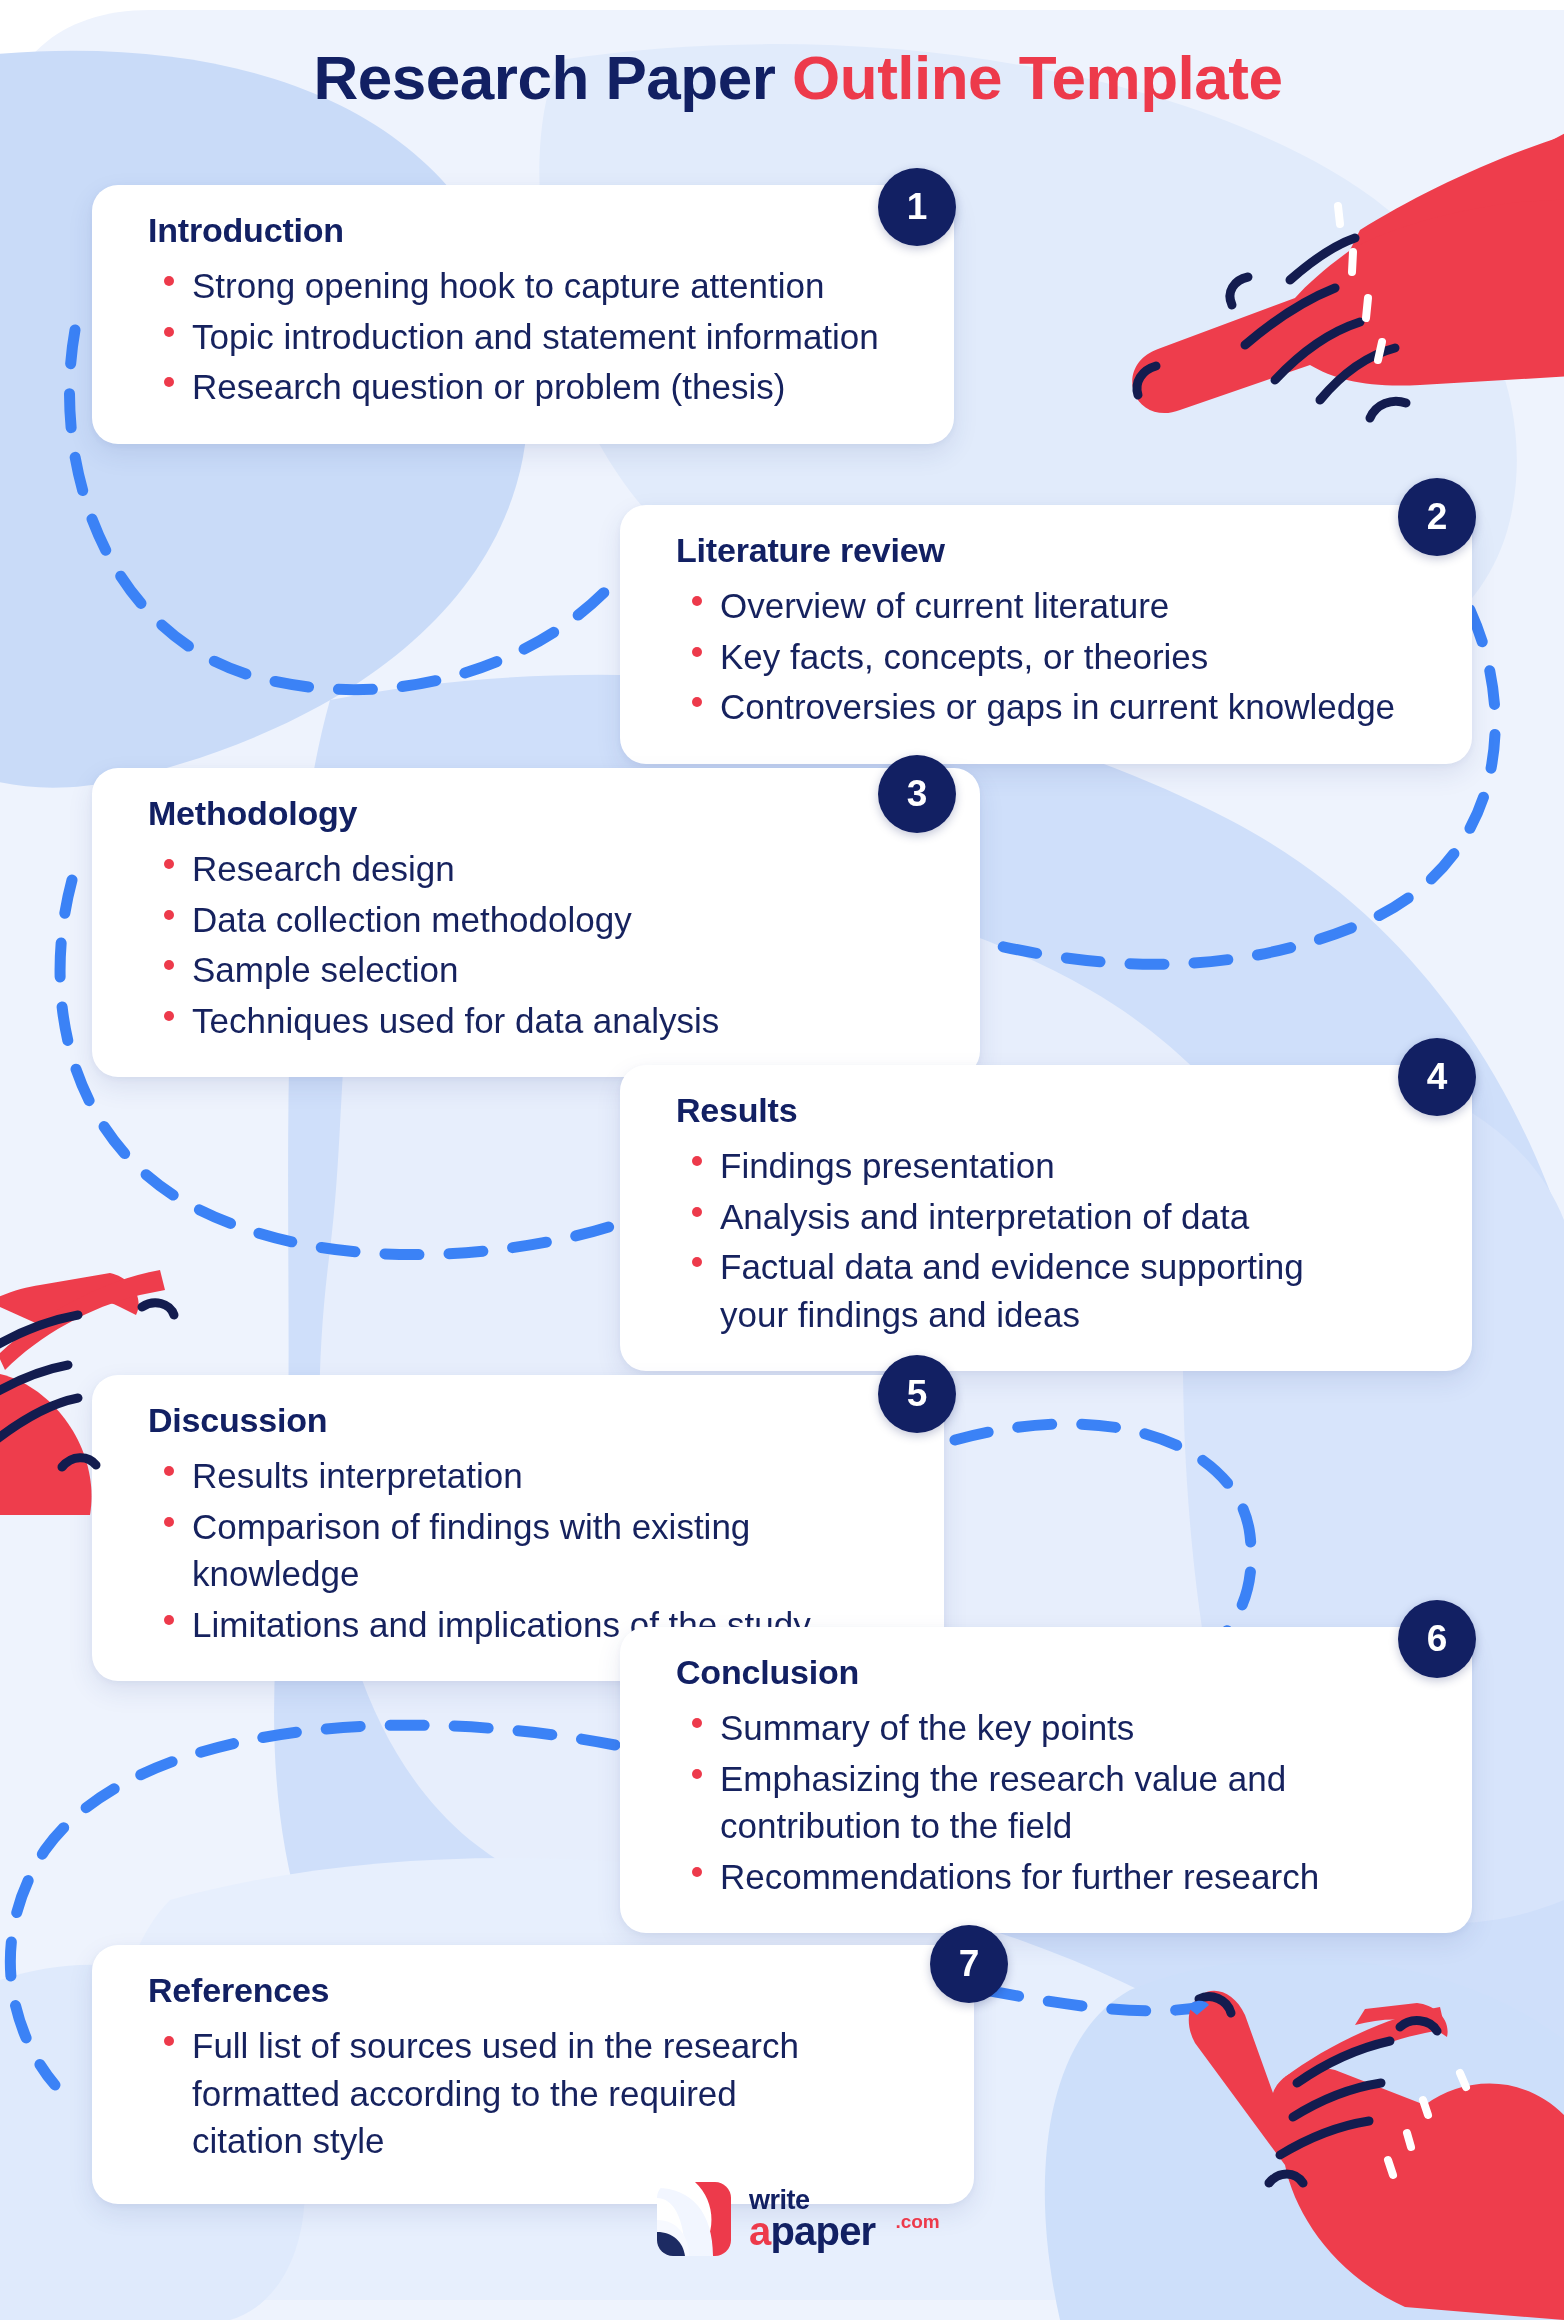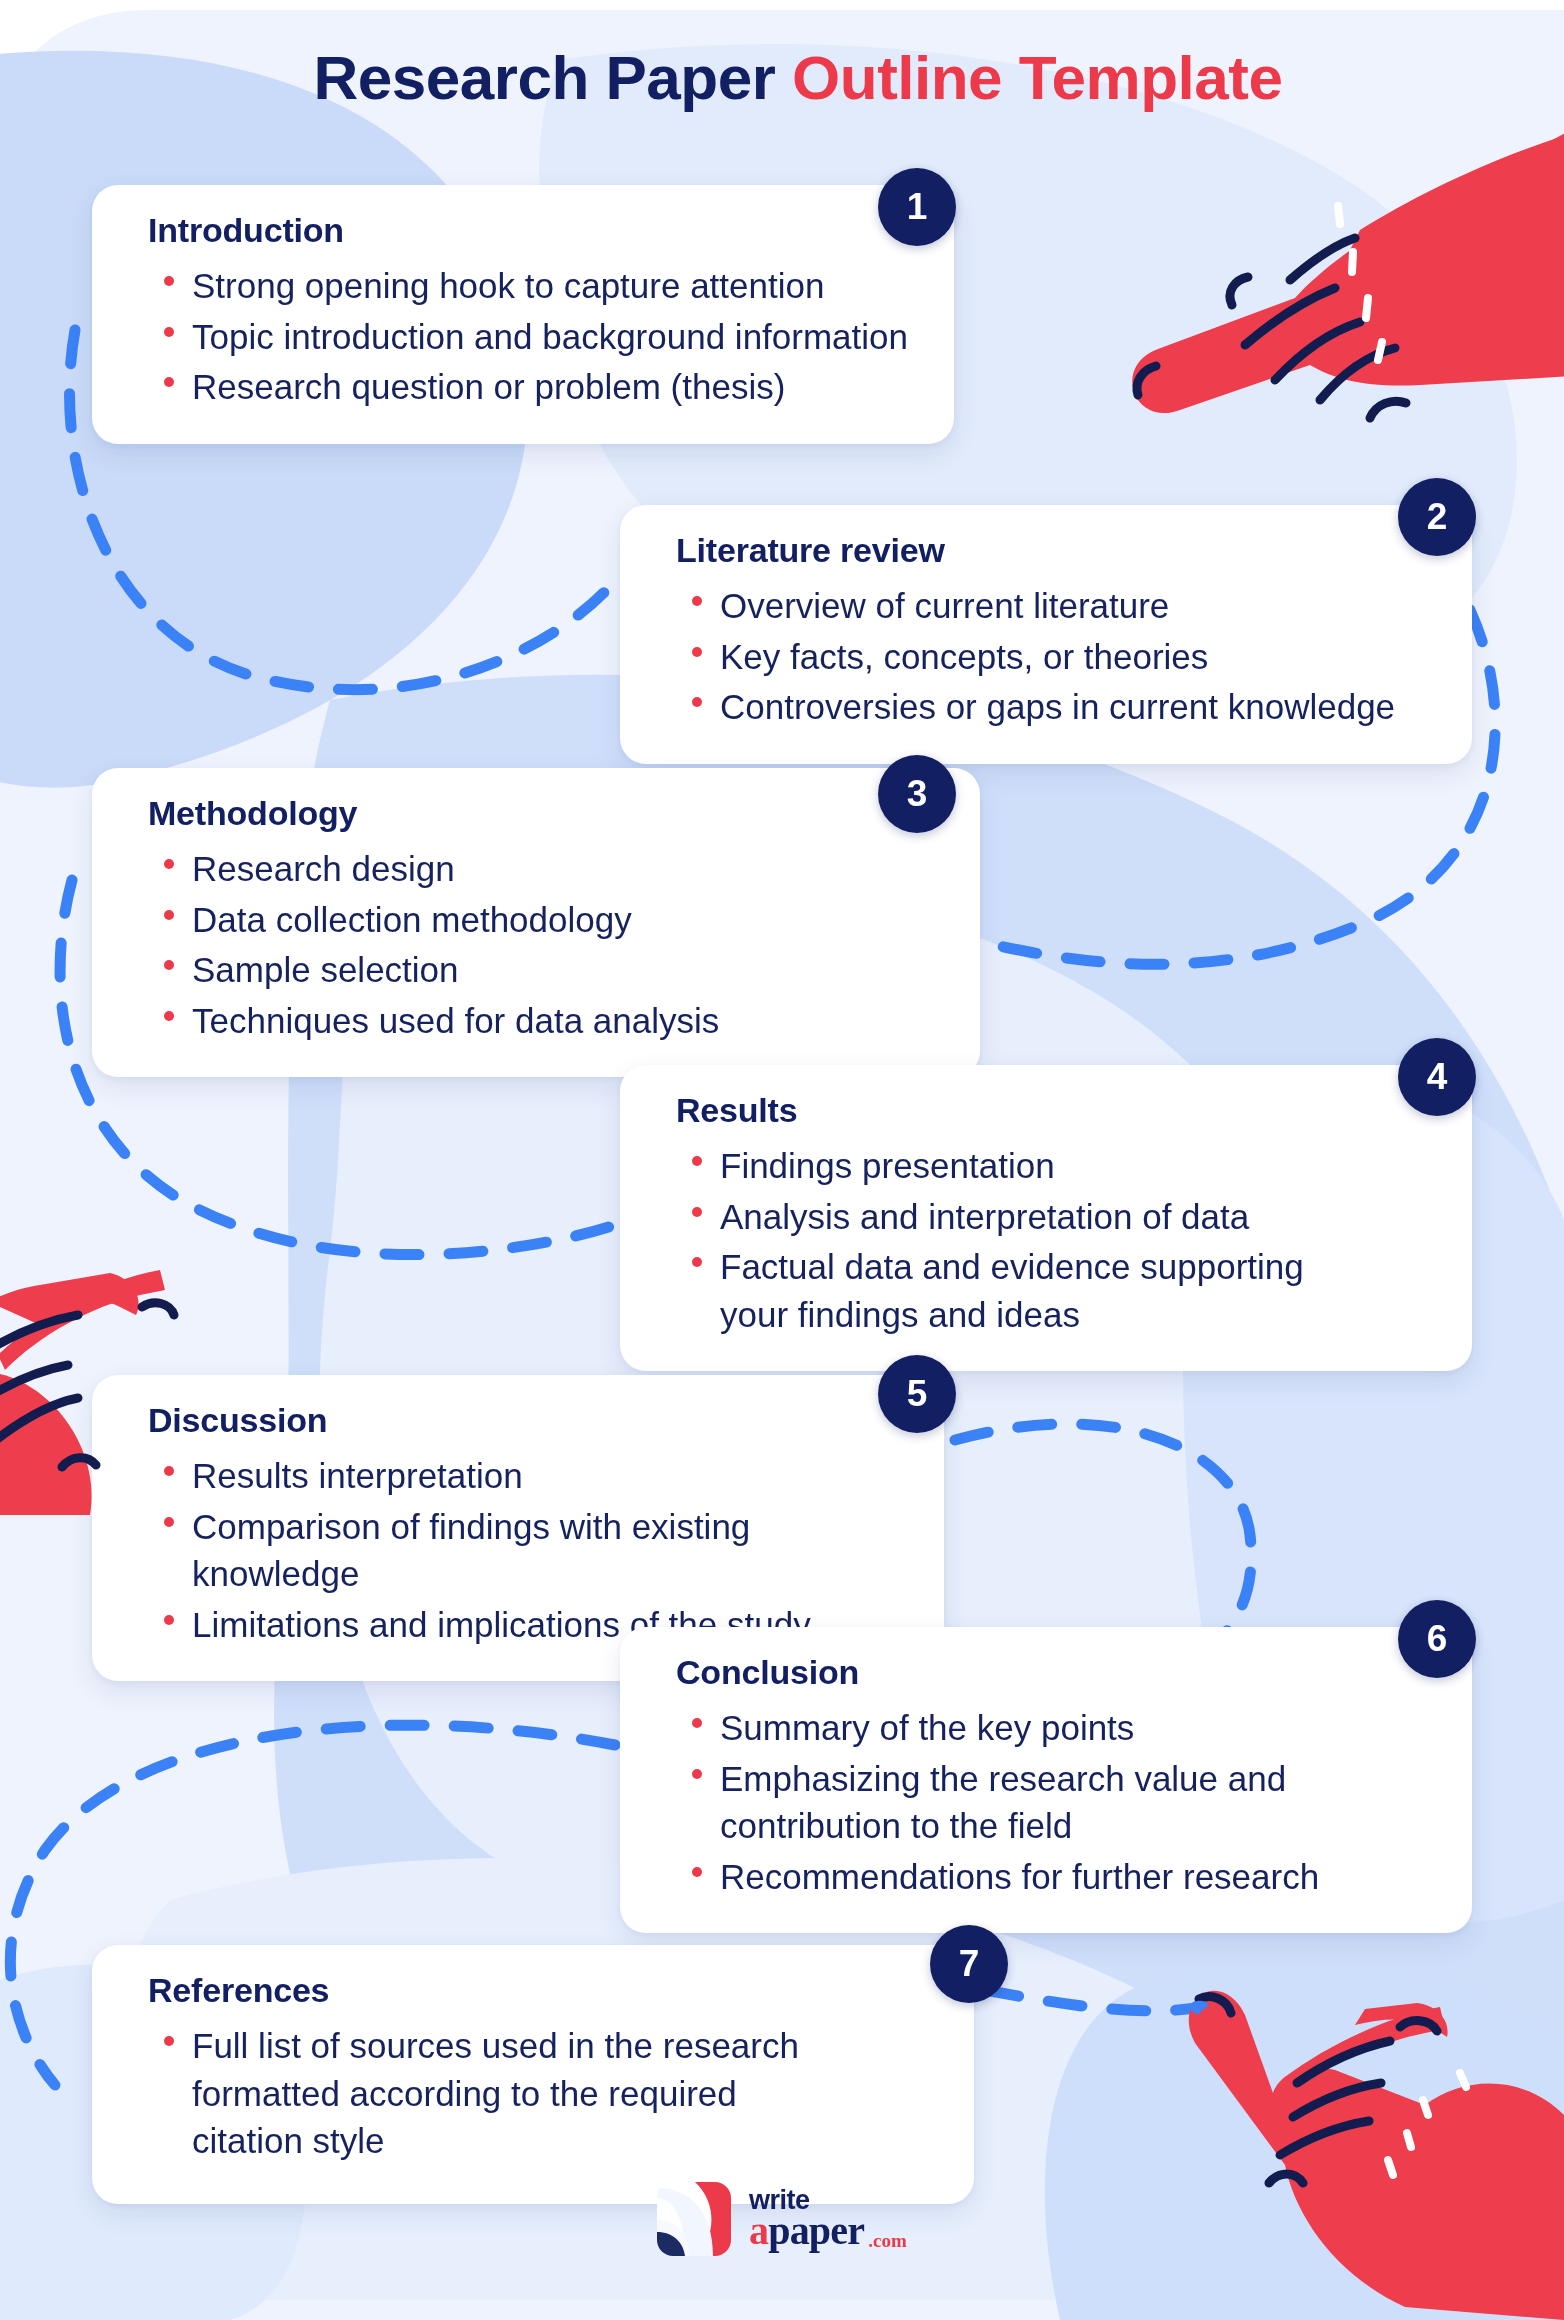--- a/index.html
+++ b/index.html
@@ -94,21 +94,21 @@
     gap: 16px;
     z-index: 50;
   }
   .logo-mark { width: 78px; height: 78px; }
   .logo-text { line-height: 0.92; }
   .logo-l1 { font-size: 27px; font-weight: 700; color: #122063; letter-spacing: -0.5px; }
   .logo-l2 { font-size: 40px; font-weight: 700; letter-spacing: -0.8px; }
   .logo-a { color: #ed3a4b; }
   .logo-paper { color: #122063; }
   .logo-com { color: #ed3a4b; font-size: 19px; font-weight: 700; }
-  .logo-row2 { display: flex; align-items: flex-end; gap: 4px; font-family: Liberation Serif, serif; }
+  .logo-row2 { display: flex; align-items: flex-start; gap: 20px; }
 </style>
 </head>
 <body>
 
 <div id="poster">
 
   <svg class="bg-layer" viewBox="0 0 1564 2320" preserveAspectRatio="none">
     <defs>
       <clipPath id="posterClip">
           <rect x="0" y="0" width="1564" height="2320" rx="0"></rect>
@@ -241,21 +241,21 @@
   <div class="title-wrap">
     <div class="title">
       <span class="t-navy">Research Paper </span><span class="t-red">Outline Template</span>
     </div>
   </div>
 
   <div class="card" style="left:92px; top:185px; width:862px;">
     <h2>Introduction</h2>
     <ul>
       <li>Strong opening hook to capture attention</li>
-      <li>Topic introduction and background information</li>
+      <li>Topic introduction and statement information</li>
       <li>Research question or problem (thesis)</li>
     </ul>
   </div>
   <div class="badge" style="left:878px; top:168px;">
     <span>1</span>
   </div>
 
   <div class="card" style="left:620px; top:505px; width:852px;">
     <h2>Literature review</h2>
     <ul>

